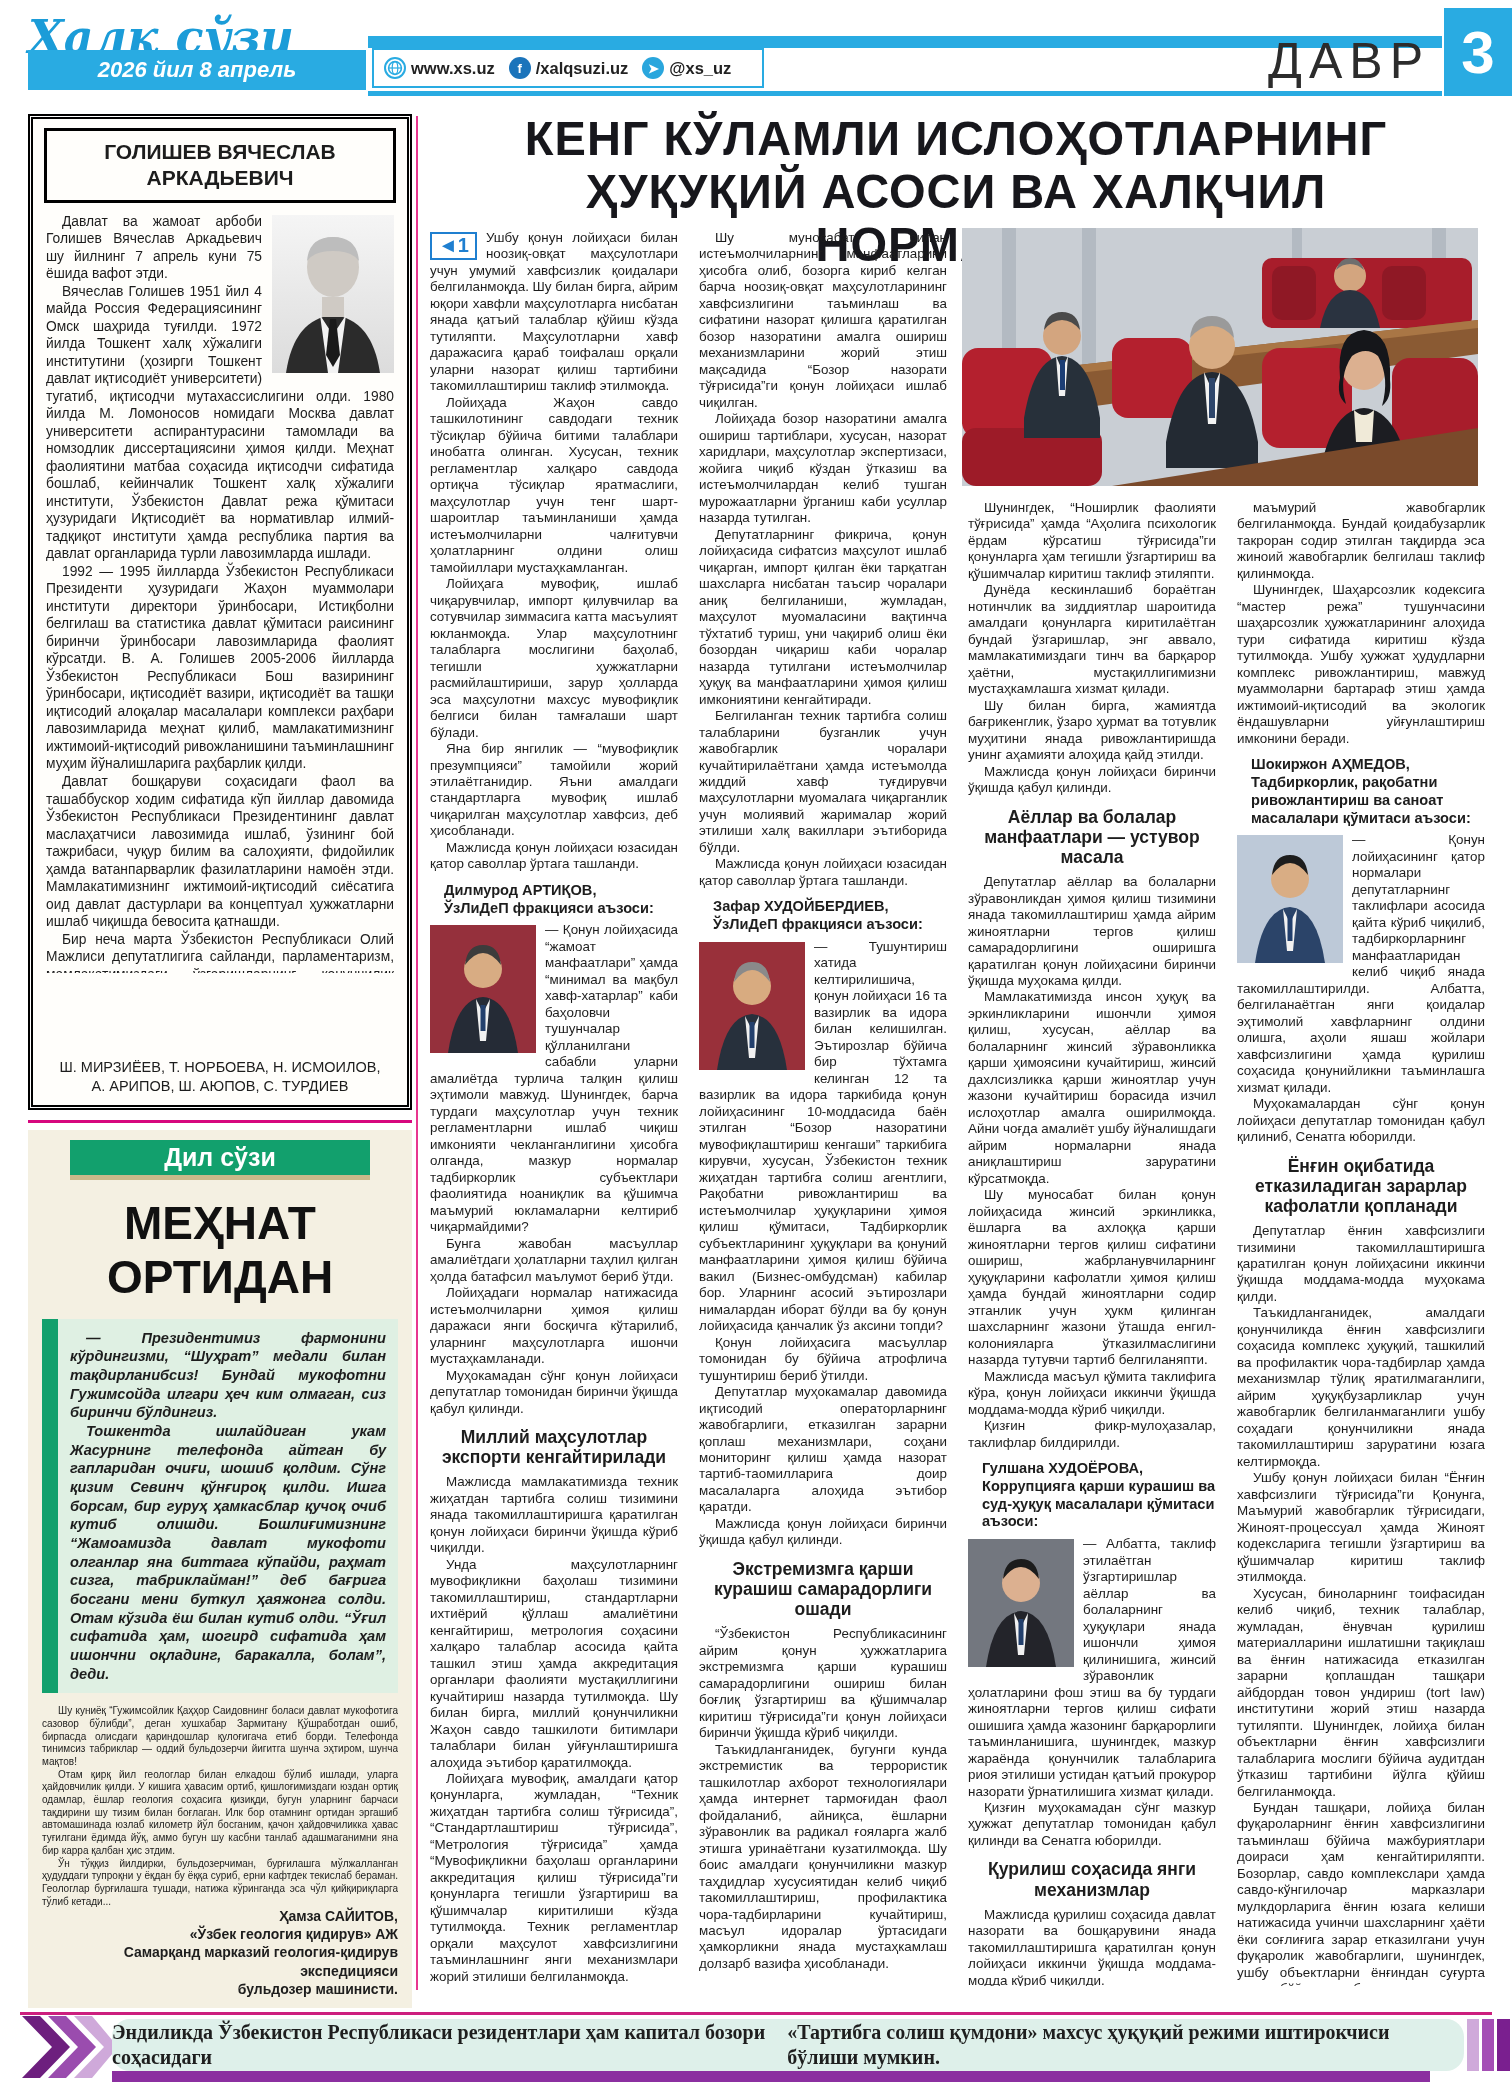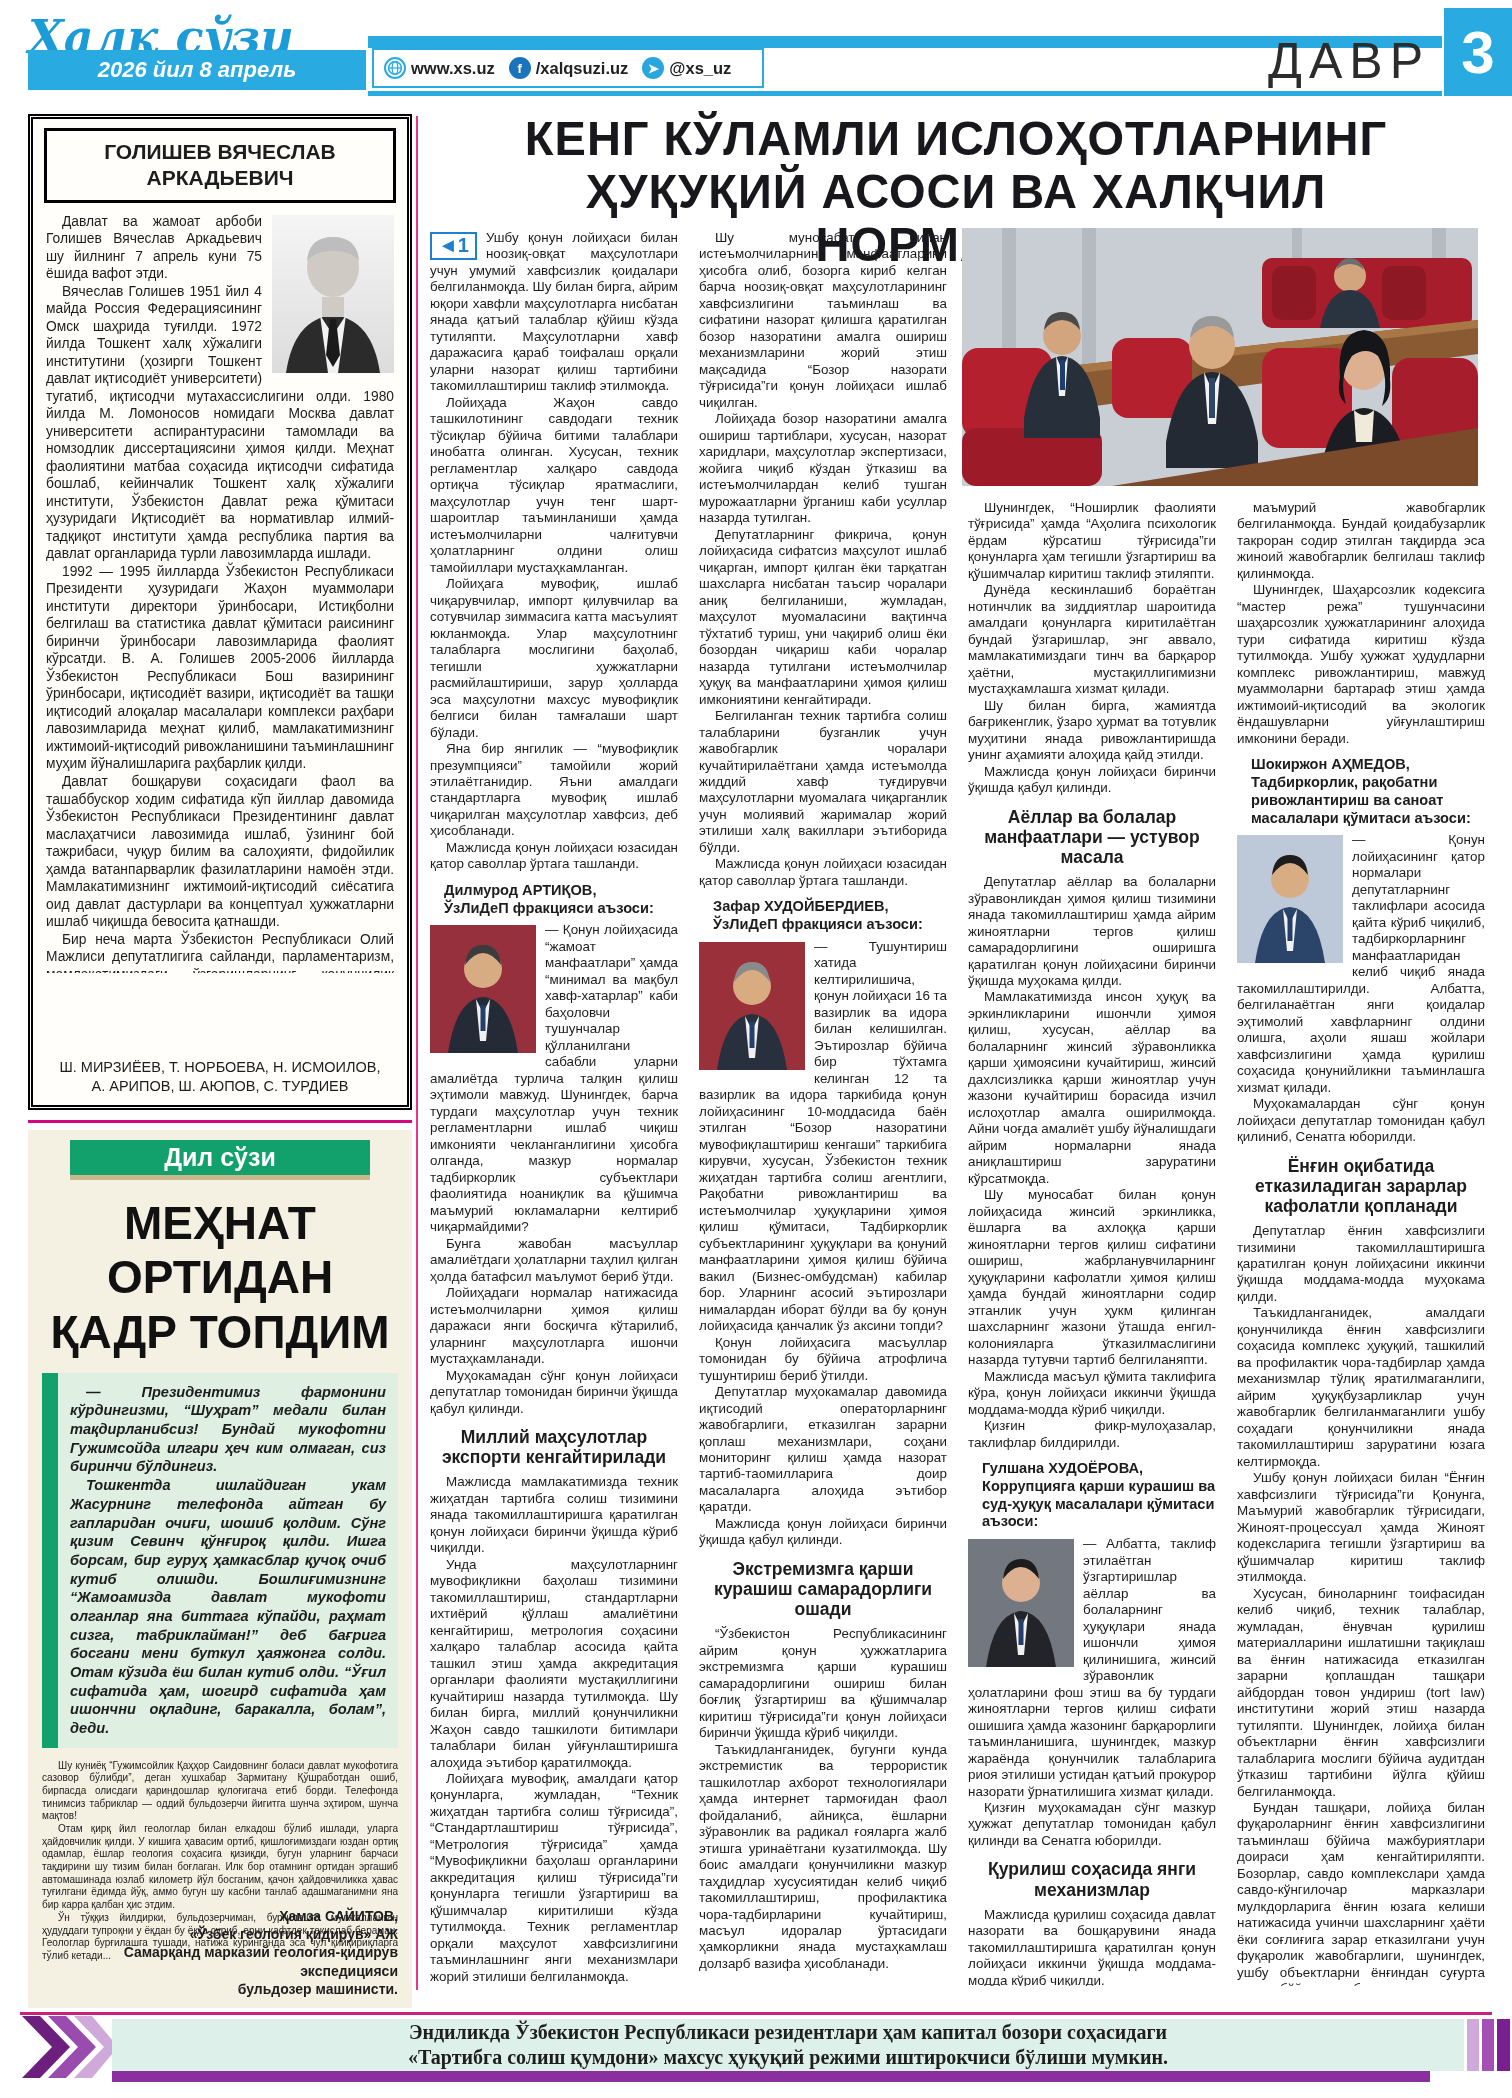--- a/index.html
+++ b/index.html
@@ -42,21 +42,21 @@
   .col4{left:1237px;top:500px;height:1486px;}
   .article-col .p{text-indent:16px;}
   .subhead{font-weight:bold;font-size:17.5px;text-align:center;line-height:1.15;margin:10px 0 7px;text-indent:0;}
   .speaker{font-weight:bold;font-size:14.6px;margin:9px 0 5px 14px;line-height:1.22;text-align:left;}
   .quote{}
   .qphoto{float:left;width:106px;height:128px;margin:3px 9px 3px 0;}
   .qphoto svg{display:block;width:100%;height:100%;}
   .marker{float:left;border:2px solid #1f7fd0;color:#1f7fd0;font-weight:bold;font-size:20px;padding:0 6px 1px;margin:2px 9px 2px 0;line-height:1.15;background:#fff;}
   
   .f-topline{left:20px;top:2012px;width:1472px;height:3px;background:#cc1f7e;}
-  .f-band{left:112px;top:2019px;width:1352px;height:52px;background:#def0ea;display:flex;flex-direction:column;align-items:center;justify-content:center;}
+  .f-band{left:112px;top:2019px;width:1352px;height:52px;background:#def0ea;display:flex;flex-direction:row;align-items:center;justify-content:center;border-radius:18px;}
   .f-band div{font-family:"Liberation Serif",serif;font-weight:bold;font-size:20px;line-height:1.25;color:#1e1e1e;}
   .f-botbar{left:112px;top:2071px;width:1318px;height:11px;background:#8b2fa0;}
   .f-chev{left:22px;top:2016px;width:96px;height:62px;}
   .f-rbar1{left:1467px;top:2019px;width:12px;height:52px;background:#cfa9da;}
   .f-rbar2{left:1482px;top:2019px;width:12px;height:52px;background:#a44fb5;}
   .f-rbar3{left:1497px;top:2019px;width:13px;height:52px;background:#7a1f8f;}
 </style>
 </head>
 <body>
 
@@ -123,21 +123,20 @@
   </div>
 </div>
 
 <div class="abs pink-hr"></div>
 
 <div class="abs dil">
   <div class="dil-kicker">Дил сўзи</div>
   <div class="dil-headline">
     <span>МЕҲНАТ</span><br>
     <span>ОРТИДАН</span><br>
-    <span>ҚАДР ТОПДИМ</span>
   </div>
   <div class="dil-lead" id="dil-lead">
       <div class="p">— Президентимиз фармонини кўрдингизми, “Шуҳрат” медали билан тақдирланибсиз! Бундай мукофотни Гужимсойда илгари ҳеч ким олмаган, сиз биринчи бўлдингиз.</div>
       <div class="p">Тошкентда ишлайдиган укам Жасурнинг телефонда айтган бу гапларидан очиғи, шошиб қолдим. Сўнг қизим Севинч қўнғироқ қилди. Ишга борсам, бир гуруҳ ҳамкасблар қучоқ очиб кутиб олишди. Бошлиғимизнинг “Жамоамизда давлат мукофоти олганлар яна биттага кўпайди, раҳмат сизга, табриклайман!” деб бағрига босгани мени буткул ҳаяжонга солди. Отам кўзида ёш билан кутиб олди. “Ўғил сифатида ҳам, шогирд сифатида ҳам ишончни оқладинг, баракалла, болам”, деди.</div>
     </div>
   <div class="dil-body" id="dil-body">
       <div class="p">Шу куниёқ “Гужимсойлик Қаҳҳор Саидовнинг боласи давлат мукофотига сазовор бўлибди”, деган хушхабар Зармитану Қўшработдан ошиб, бирпасда олисдаги қариндошлар қулоғигача етиб борди. Телефонда тинимсиз табриклар — оддий бульдозерчи йигитга шунча эҳтиром, шунча мақтов!</div>
       <div class="p">Отам қирқ йил геологлар билан елкадош бўлиб ишлади, уларга ҳайдовчилик қилди. У кишига ҳавасим ортиб, қишлоғимиздаги юздан ортиқ одамлар, ёшлар геология соҳасига қизиқди, бугун уларнинг барчаси тақдирини шу тизим билан боғлаган. Илк бор отамнинг ортидан эргашиб автомашинада юзлаб километр йўл босганим, қачон ҳайдовчиликка ҳавас туғилгани ёдимда йўқ, аммо бугун шу касбни танлаб адашмаганимни яна бир карра қалбан ҳис этдим.</div>
       <div class="p">Ўн тўққиз йилдирки, бульдозерчиман, бурғилашга мўлжалланган ҳудуддаги тупроқни у ёқдан бу ёққа суриб, ерни кафтдек текислаб бераман. Геологлар бурғилашга тушади, натижа кўринганда эса чўл қийқириқларга тўлиб кетади...</div>
     </div>

